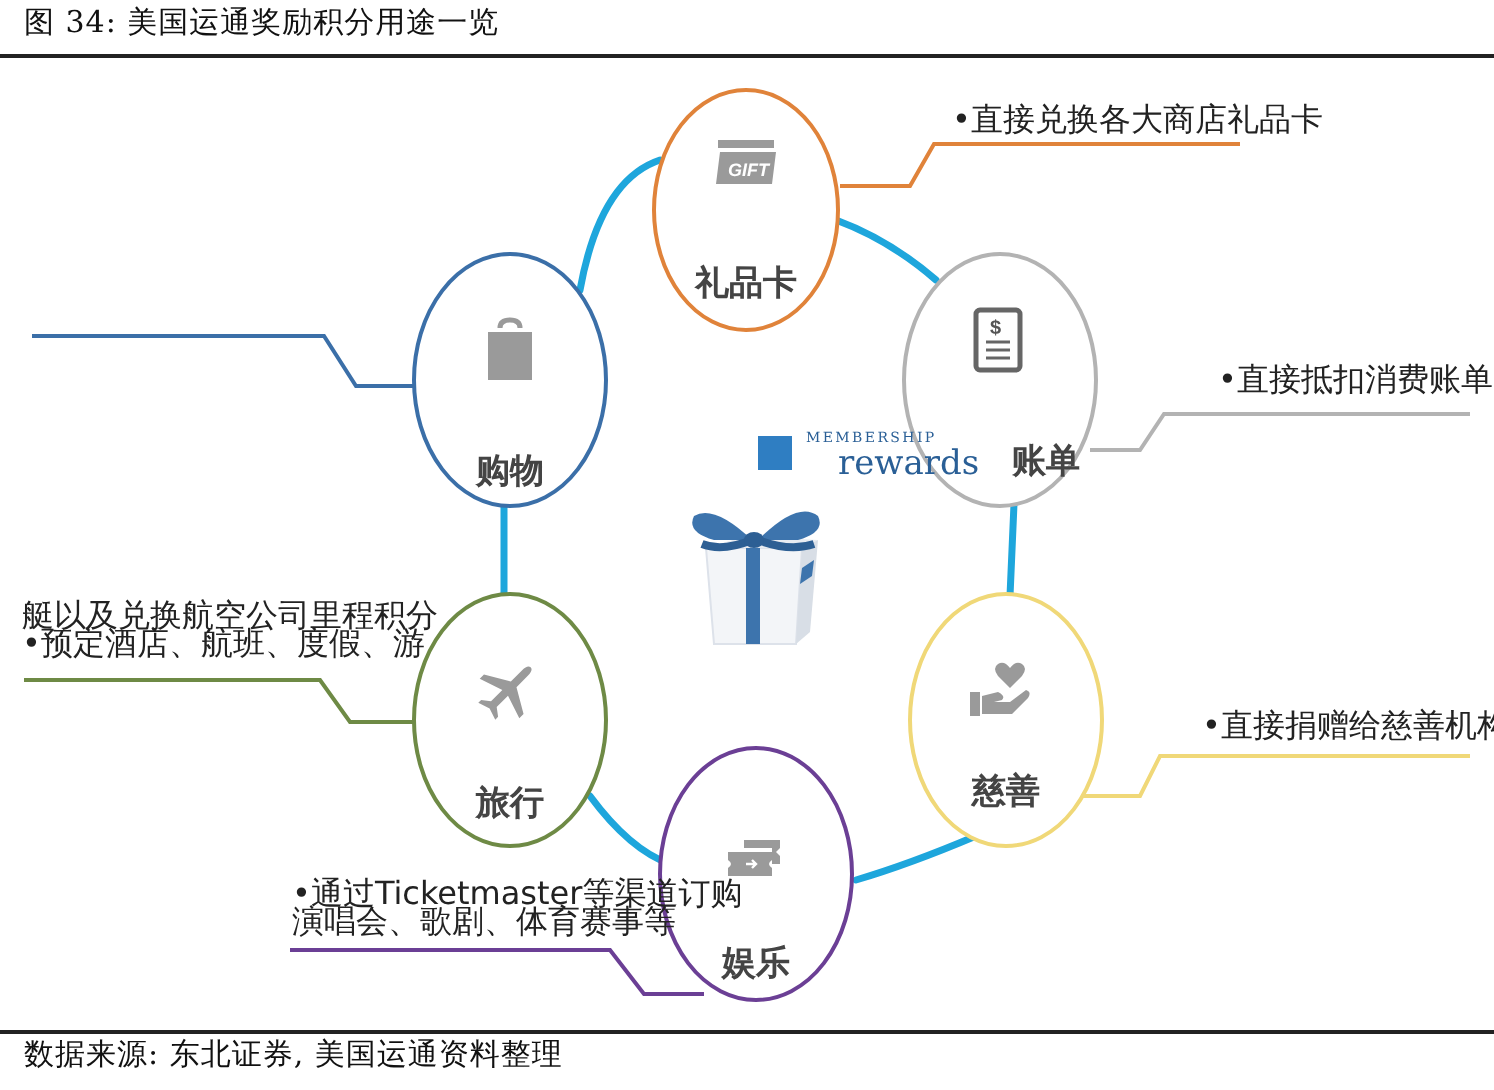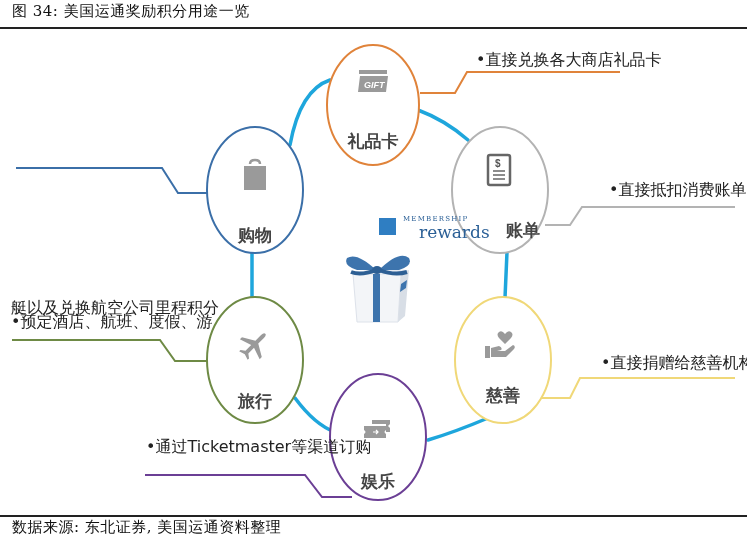--- a/index.html
+++ b/index.html
@@ -115,20 +115,21 @@
   <div>•直接兑换各大商店礼品卡</div>
 </div>
 <div class="note" style="left:609px; top:183px;">
   <div>•直接抵扣消费账单</div>
 </div>
 <div class="note" style="left:601px; top:356px;">
   <div>•直接捐赠给慈善机构</div>
 </div>
 <div class="note" style="left:146px; top:440px;">
   <div>•通过Ticketmaster等渠道订购</div>
+  <div>演唱会、歌剧、体育赛事等</div>
 </div>
 <div class="note" style="left:11px; top:301px;">
   <div>艇以及兑换航空公司里程积分</div>
   <div>•预定酒店、航班、度假、游</div>
 </div>
 <div class="note" style="left:16px; top:131px;">
 </div>
 
 <div class="rule" style="top:515px;"></div>
 <div class="footer">数据来源:  东北证券, 美国运通资料整理</div>

